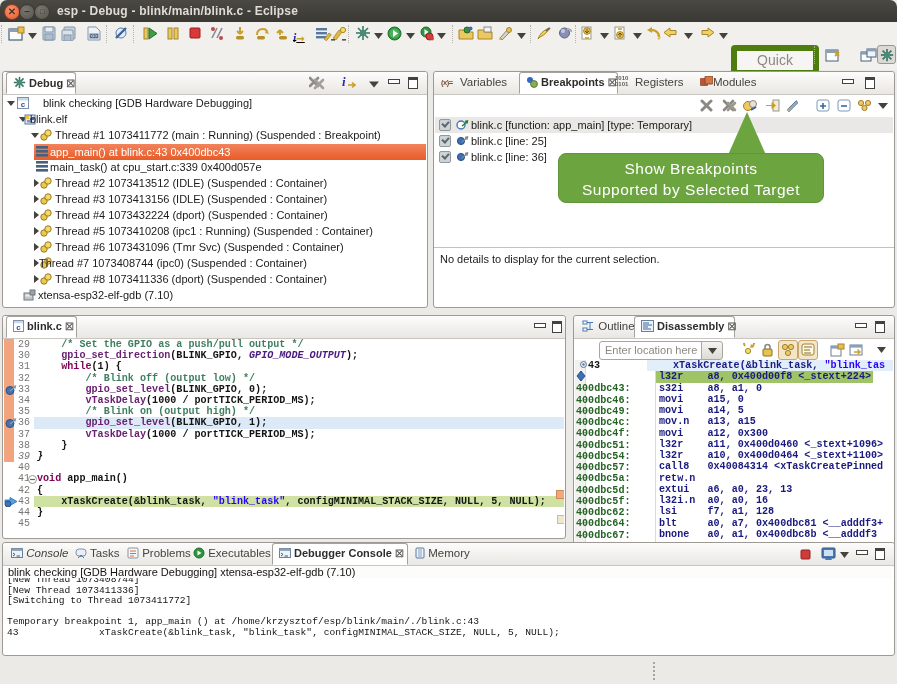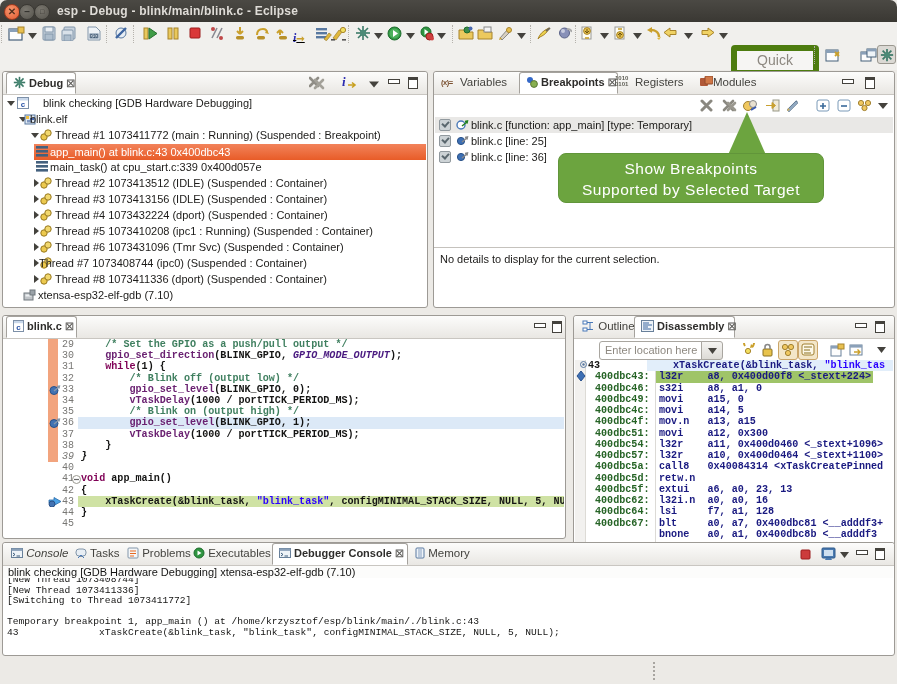--- a/index.html
+++ b/index.html
@@ -41,40 +41,40 @@
 .cb:after{content:"";position:absolute;left:2px;top:1px;width:5px;height:3px;border-left:2px solid #5a676e;border-bottom:2px solid #5a676e;transform:rotate(-48deg);}
 .bic{left:21px;top:1px;}
 .btx{left:36px;}
 #bp-sep{position:absolute;left:0;right:0;top:175px;border-top:1px solid #c5c2bd;}
 #bp-note{position:absolute;left:6px;top:181px;font-size:11px;color:#1c1b19;}
 
 #callout{left:558px;top:153px;width:266px;height:50px;background:#6CA43F;border:1px solid #61953a;border-radius:8px;color:#fff;font-size:15.5px;letter-spacing:0.5px;line-height:21px;padding-top:4px;box-sizing:border-box;text-align:center;z-index:30;}
 #callout-arrow{left:728px;top:112px;width:0;height:0;border-left:19px solid transparent;border-right:19px solid transparent;border-bottom:43px solid #6CA43F;z-index:29;}
 
 #editor{left:2px;top:315px;width:564px;height:224px;}
-#edbody{position:absolute;left:1px;right:1px;top:23px;bottom:1px;background:#fff;overflow:hidden;font-family:"Liberation Mono",monospace;font-size:10.1px;font-weight:bold;margin-left:44px;}
+#edbody{position:absolute;left:1px;right:1px;top:23px;bottom:1px;background:#fff;overflow:hidden;font-family:"Liberation Mono",monospace;font-size:10.1px;font-weight:bold;}
 .cl{position:absolute;left:0;width:100%;height:11.2px;line-height:11.2px;white-space:pre;}
 .lnum{position:absolute;left:14px;width:18px;text-align:left;color:#787774;font-weight:normal;font-size:10px;}
 .code{position:absolute;left:33px;color:#141413;}
 .cmt{color:#3F7F5F;}
 .kw{color:#7f0055;}
 .fn{color:#6A2171;}
 .maci{color:#4a1a80;font-style:italic !important;}
 .str{color:#2A00FF;}
 #ed-salmon{position:absolute;left:0px;top:0px;width:10px;height:123.2px;background:#F2A47E;}
 .rowbg{position:absolute;left:30px;right:0;height:11.2px;}
 .cl s{position:absolute;text-decoration:none;}
 .cl i{font-style:normal;}
 .gicn{position:absolute;left:1px;text-decoration:none;}
 
 #disasm{left:573px;top:315px;width:322px;height:280px;}
 #da-body{position:absolute;left:1px;right:1px;top:44px;bottom:1px;overflow:hidden;font-family:"Liberation Mono",monospace;font-size:10.1px;font-weight:bold;}
 .dl{position:absolute;left:0;width:100%;height:11.25px;line-height:11.25px;white-space:pre;}
 .dl s{position:absolute;text-decoration:none;}
-.daddr{left:20px;color:#256325;}
+.daddr{left:1px;color:#256325;margin-top:12px;}
 .dins{left:84px;color:#191980;}
 .rowbg2{position:absolute;right:0;height:11.25px;}
 .dai{position:absolute;top:4px;text-decoration:none;}
 .dtog{position:absolute;top:1px;width:20px;height:20px;background:#f3e6c8;border:1px solid #caa569;border-radius:3px;box-sizing:border-box;}
 
 #console{left:2px;top:542px;width:893px;height:114px;}
 #con-label{position:absolute;left:0px;top:23px;right:1px;height:12px;padding-left:5px;font-size:11px;color:#141413;white-space:nowrap;background:#fcfcfb;}
 #con-text{position:absolute;left:4px;top:32.2px;right:2px;bottom:1px;font-family:"Liberation Mono",monospace;font-size:9.6px;color:#141413;line-height:10.5px;white-space:pre;overflow:hidden;}
 #sashdots{left:653px;top:662px;width:2px;height:18px;border-left:2px dotted #a8a5a0;}
 svg{display:block;}

